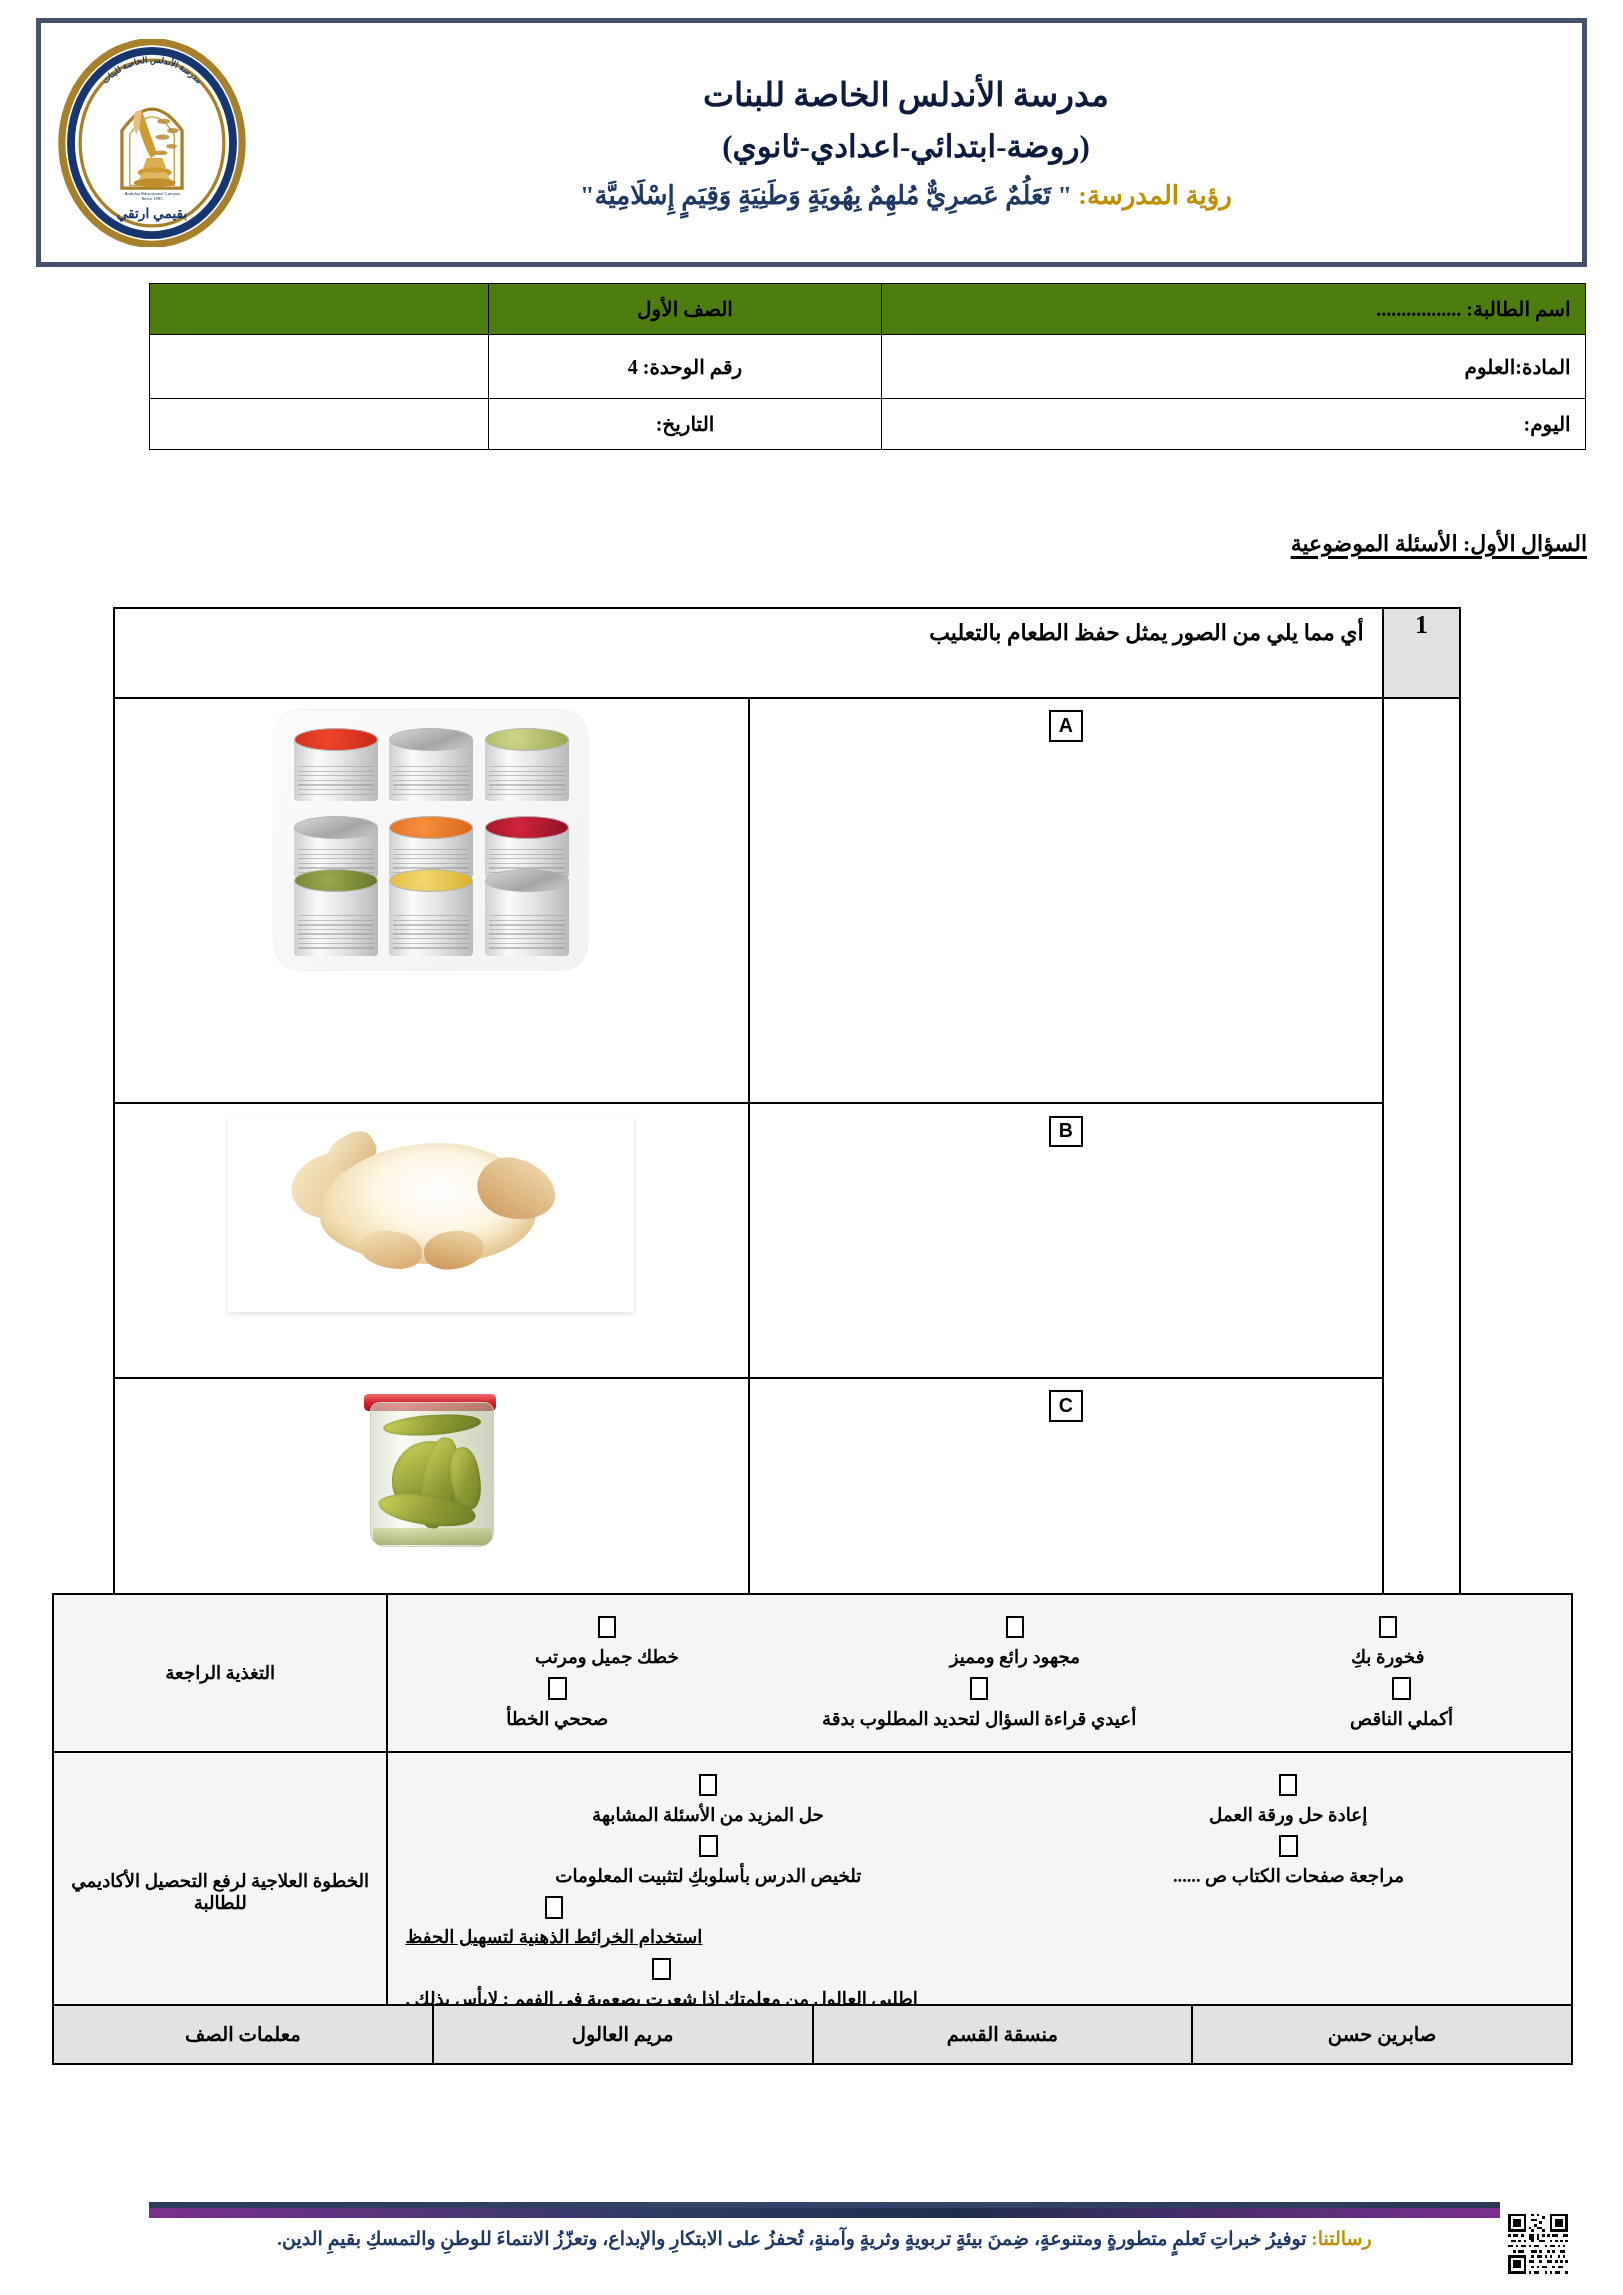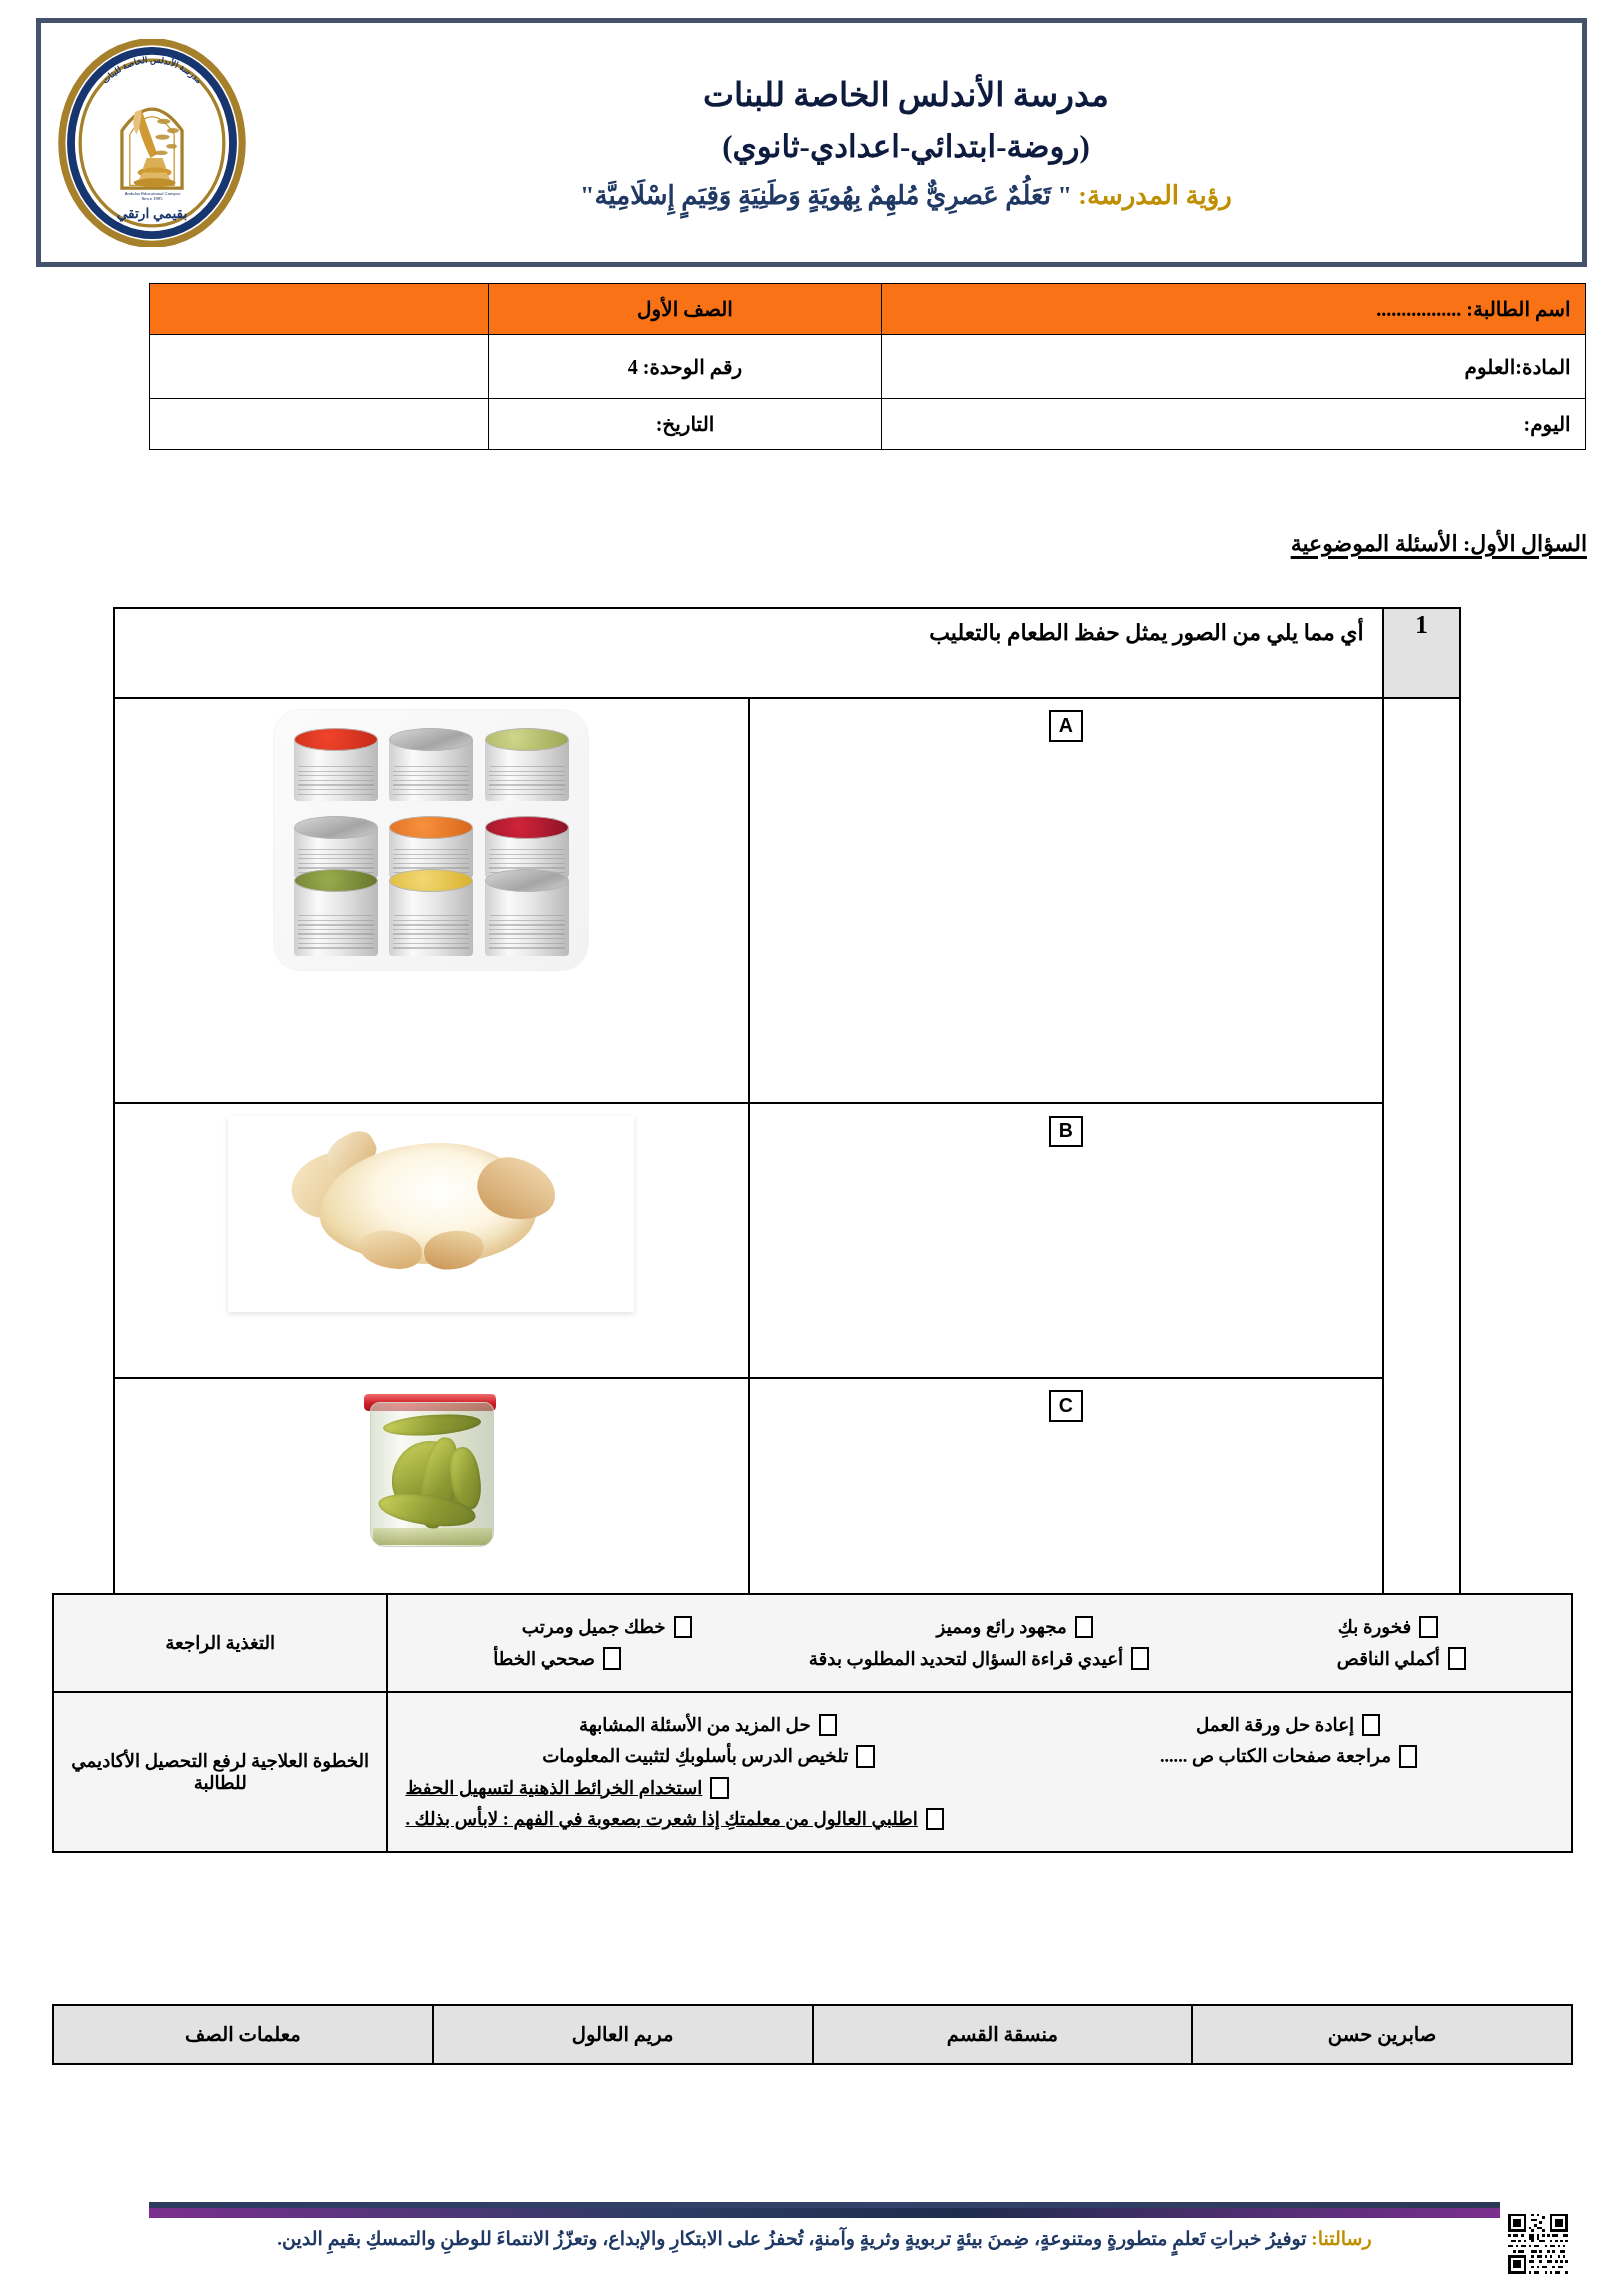--- a/index.html
+++ b/index.html
@@ -90,21 +90,21 @@
     table-layout: fixed;
   }
   .info-table td {
     border: 1.3px solid #000;
     font-size: 20px;
     font-weight: bold;
     padding: 6.5px 14.4px;
     vertical-align: middle;
     height: 37px;
   }
-  .shade { background: #f97316; }
+  .shade { background: #4d7c0f; }
   .tc-right { text-align: right; }
   .tc-center { text-align: center; }
 
   
   .section-title {
     position: absolute;
     right: 36px;
     top: 531px;
     font-size: 22px;
     font-weight: bold;
@@ -331,21 +331,21 @@
     display: flex;
     flex-direction: row;
     justify-content: space-around;
     align-items: center;
     margin: 9.2px 0;
     gap: 11.8px;
   }
   .cb-line.start { justify-content: flex-end; padding-right: 6.5px; text-decoration: underline; }
   .cb-item {
     display: flex;
-    flex-direction: row;
+    flex-direction: column;
     align-items: center;
     gap: 7.9px;
     white-space: nowrap;
   }
   .cbox {
     display: inline-block;
     width: 14.4px; height: 18.3px;
     border: 2px solid #000;
     background: #fff;
     flex: 0 0 auto;

